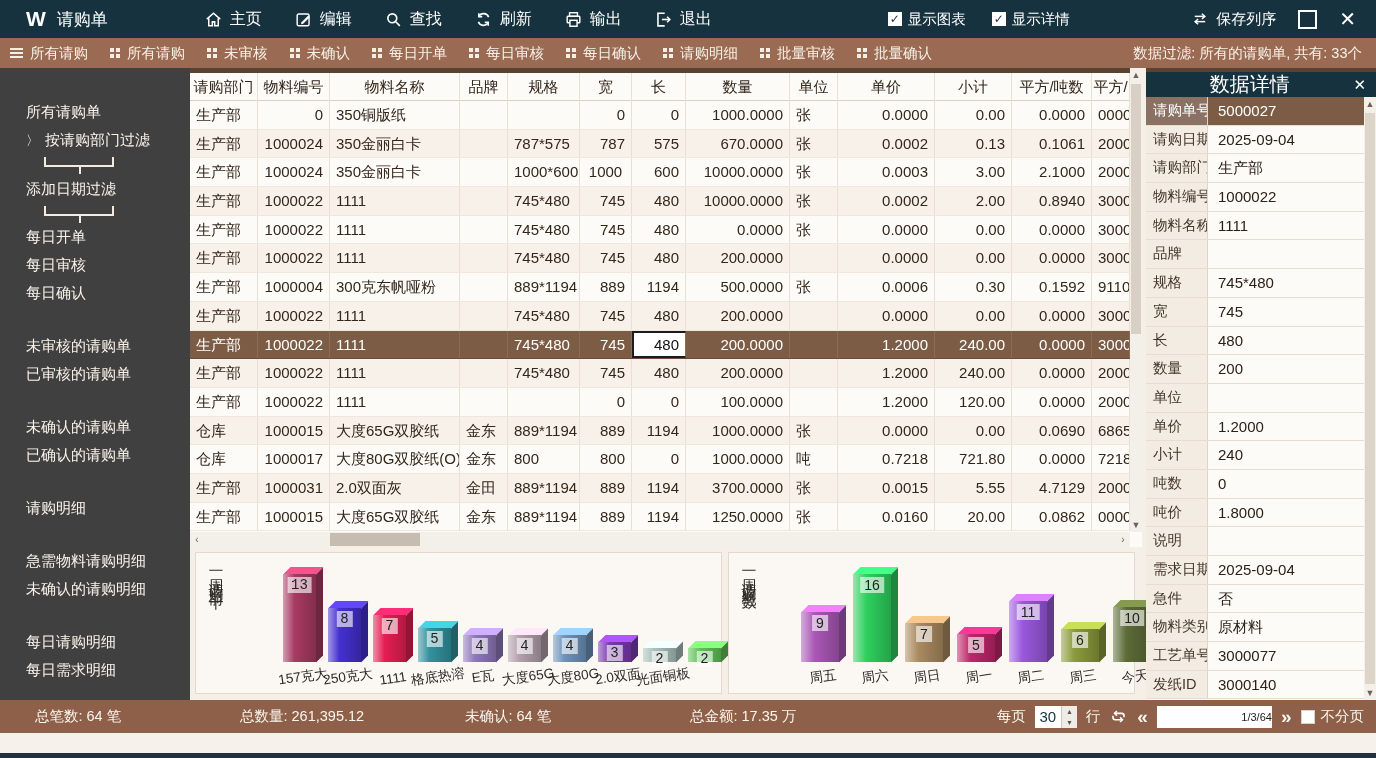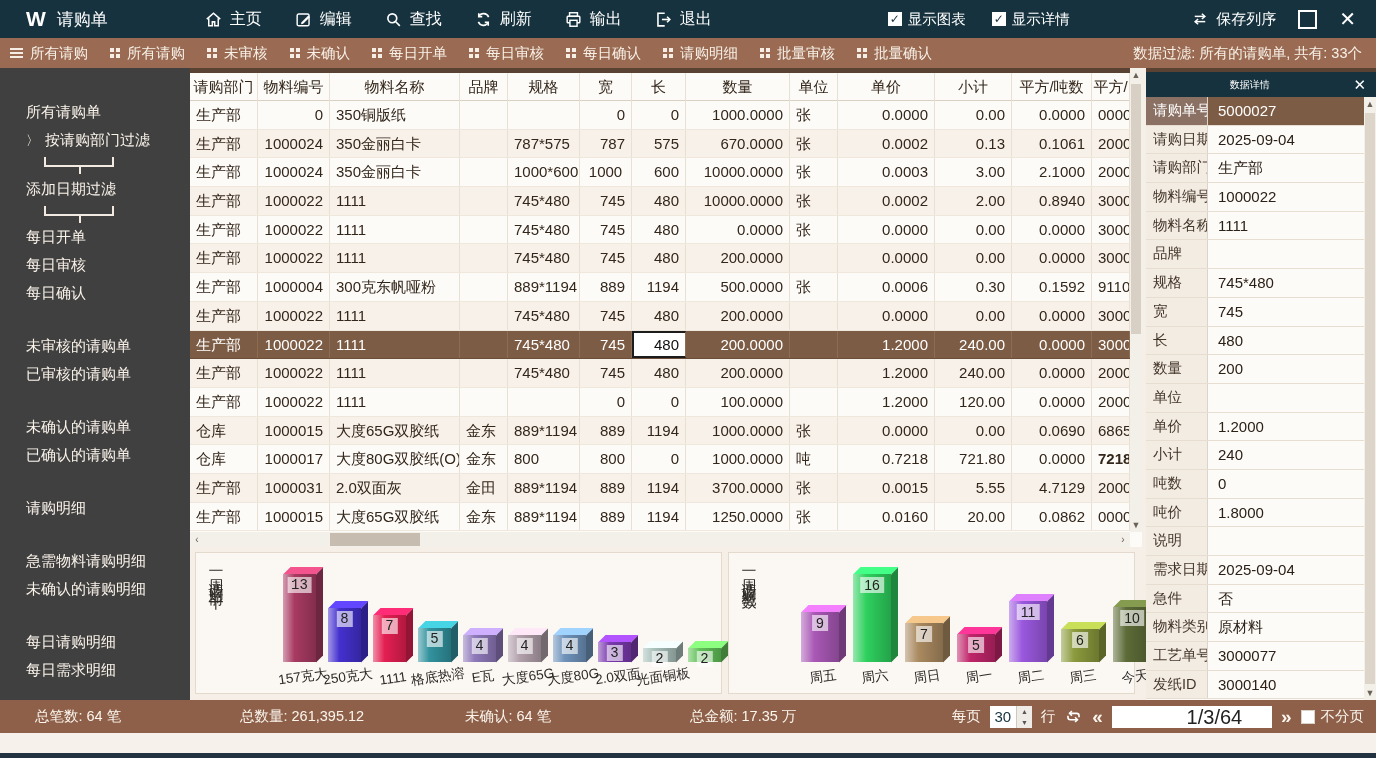--- a/index.html
+++ b/index.html
@@ -94,21 +94,21 @@
       filter:brightness(.65);transform:skewY(-45deg);}
   .val{position:absolute;top:3px;left:50%;transform:translateX(-50%);background:rgba(255,255,255,.62);
        color:#222;font-size:14px;padding:0 4px;z-index:3;}
   .xlab{position:absolute;font-size:13.5px;color:#2c2a27;white-space:nowrap;
         transform:translateX(-50%) rotate(-8deg);}
 
   
   #details{position:absolute;left:1146px;top:68px;width:230px;height:632px;background:#fdfbf8;}
   #dhead{height:29px;background:#16323e;border-top:4px solid #5a4233;box-sizing:border-box;
          color:#fff;display:flex;align-items:center;}
-  #dhead .dtitle{flex:1;text-align:center;font-size:10px;}
+  #dhead .dtitle{flex:1;text-align:center;font-size:20px;}
   #dhead .dclose{padding-right:10px;font-size:15px;font-weight:bold;}
   #drows{position:absolute;left:0;top:29px;right:12px;bottom:0;overflow:hidden;}
   .drow{display:flex;height:28.7px;box-sizing:border-box;border-bottom:1px solid #e7ddd1;}
   .dlabel{width:62px;flex:none;background:#f3ece3;color:#45362a;font-size:14.5px;line-height:27.7px;
           padding-left:7px;box-sizing:border-box;border-right:1px solid #ddd3c6;white-space:nowrap;overflow:hidden;}
   .dvalue{flex:1;font-size:15px;color:#2c2117;line-height:27.7px;padding-left:10px;
           white-space:nowrap;overflow:hidden;}
   .drow.hl .dlabel{background:#8a7164;color:#fff;}
   .drow.hl .dvalue{background:#7d5c45;color:#fff;}
   #dscroll{position:absolute;right:0;top:29px;width:12px;bottom:0;background:#f3efe9;}
@@ -121,22 +121,22 @@
              color:#fbf5ee;font-size:14.5px;}
   .seg{position:absolute;top:0;line-height:33px;white-space:nowrap;}
   #pager{position:absolute;right:0;top:0;height:33px;display:flex;align-items:center;gap:9px;
          padding-right:12px;}
   .spin{display:flex;height:22px;}
   .spin .num{width:26px;background:#fff;color:#16323e;font-size:15px;text-align:center;line-height:22px;}
   .spin .arrows{width:15px;display:flex;flex-direction:column;border-left:1px solid #cfc8bf;}
   .spin .arrows span{flex:1;background:#efece7;color:#555;font-size:7px;text-align:center;line-height:11px;}
   .loop-ic svg{width:19px;height:19px;display:block;}
   .pgchev{font-size:19px;font-weight:bold;line-height:22px;}
-  .pagebox{width:115px;height:22px;background:#fff;color:#222;font-size:20px;text-align:center;
-           line-height:22px;padding-left:45px;}
+  .pagebox{width:115px;height:22px;background:#fff;color:#222;font-size:11px;text-align:right;
+           line-height:22px;}
   .nopg{display:flex;align-items:center;gap:6px;}
   .nopg .box{width:12px;height:12px;background:#fff;border:1px solid #d8d2c9;}
 
   #understrip{position:absolute;left:0;top:733px;width:1376px;height:20px;background:#f6f1ea;}
   #bottombar{position:absolute;left:0;top:753px;width:1376px;height:5px;background:#223240;}
 </style>
 </head>
 <body>
 
 <div id="app">
@@ -551,21 +551,21 @@
           <div class="td" style="width: 130px; text-align: left;">大度80G双胶纸(O)</div>
           <div class="td" style="width: 48px; text-align: left;">金东</div>
           <div class="td" style="width: 72px; text-align: left;">800</div>
           <div class="td" style="width: 52px; text-align: right;">800</div>
           <div class="td" style="width: 54px; text-align: right;">0</div>
           <div class="td" style="width: 104px; text-align: right;">1000.0000</div>
           <div class="td" style="width: 48px; text-align: left;">吨</div>
           <div class="td" style="width: 97px; text-align: right;">0.7218</div>
           <div class="td" style="width: 77px; text-align: right;">721.80</div>
           <div class="td" style="width: 80px; text-align: right;">0.0000</div>
-          <div class="td" style="width: 38px; text-align: right; font-weight: bold;">7218</div>
+          <div class="td" style="width: 38px; text-align: right;">7218</div>
         </div>
         <div class="tr alt">
           <div class="td" style="width: 68px; text-align: left;">生产部</div>
           <div class="td" style="width: 72px; text-align: right;">1000031</div>
           <div class="td" style="width: 130px; text-align: left;">2.0双面灰</div>
           <div class="td" style="width: 48px; text-align: left;">金田</div>
           <div class="td" style="width: 72px; text-align: left;">889*1194</div>
           <div class="td" style="width: 52px; text-align: right;">889</div>
           <div class="td" style="width: 54px; text-align: right;">1194</div>
           <div class="td" style="width: 104px; text-align: right;">3700.0000</div>

